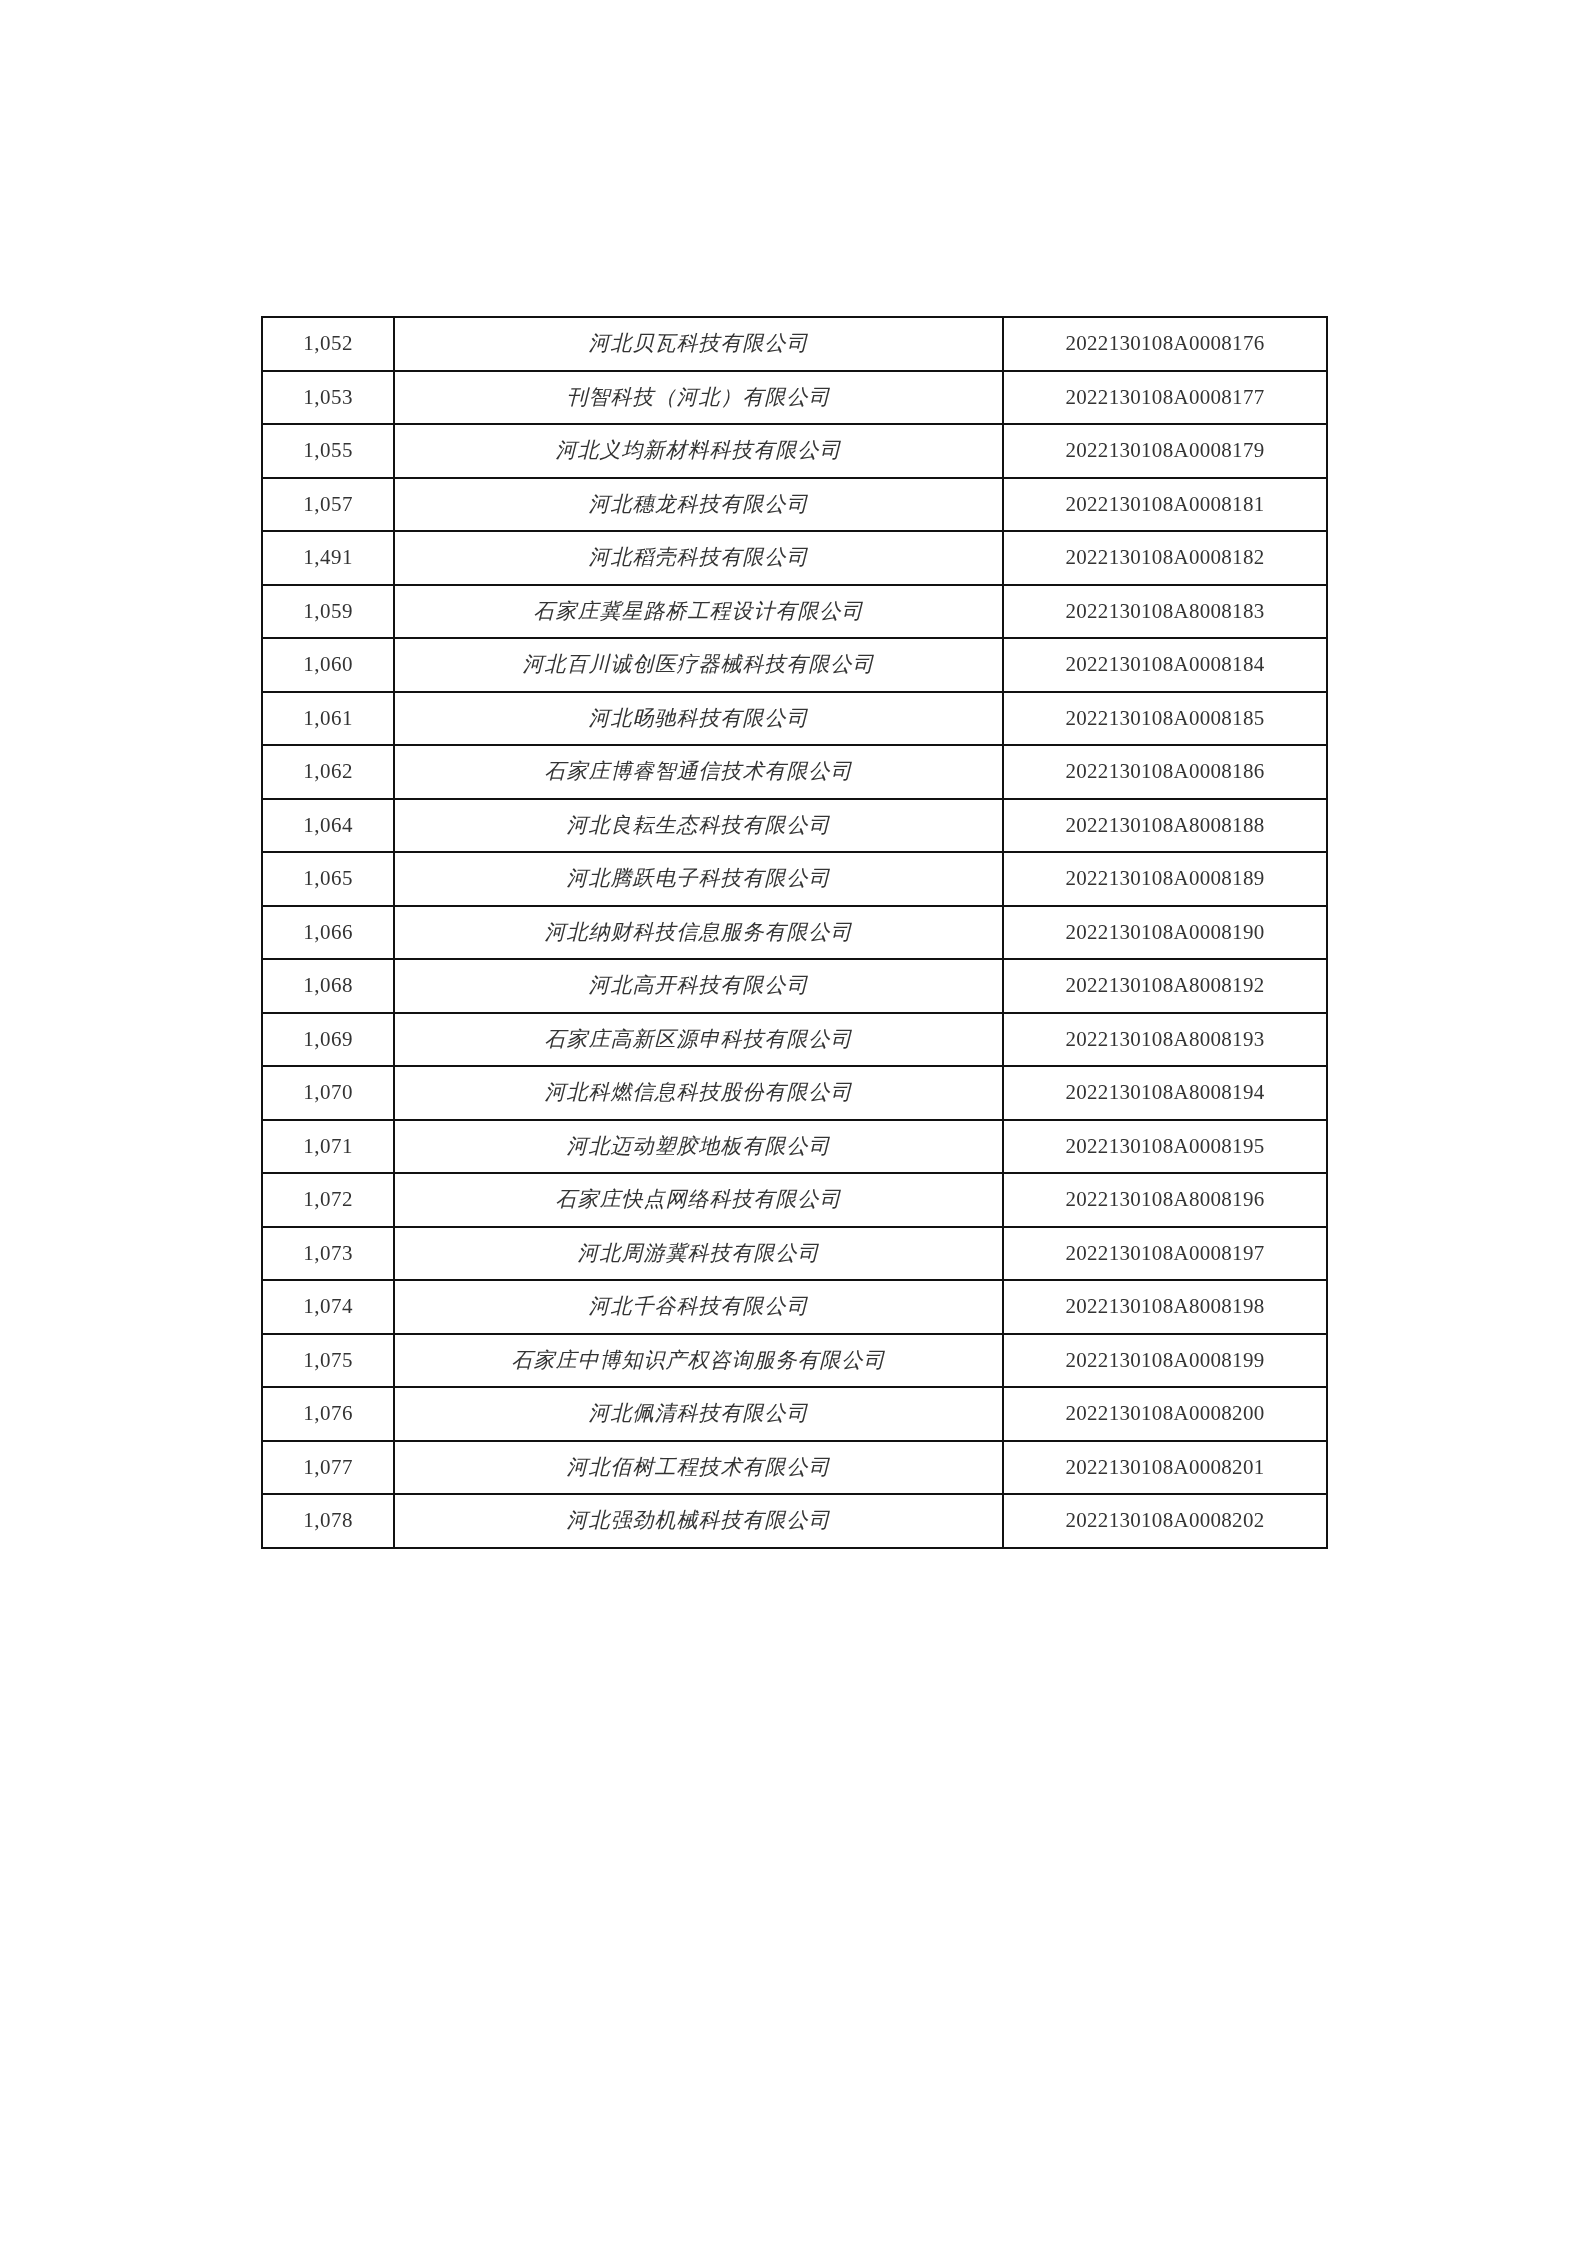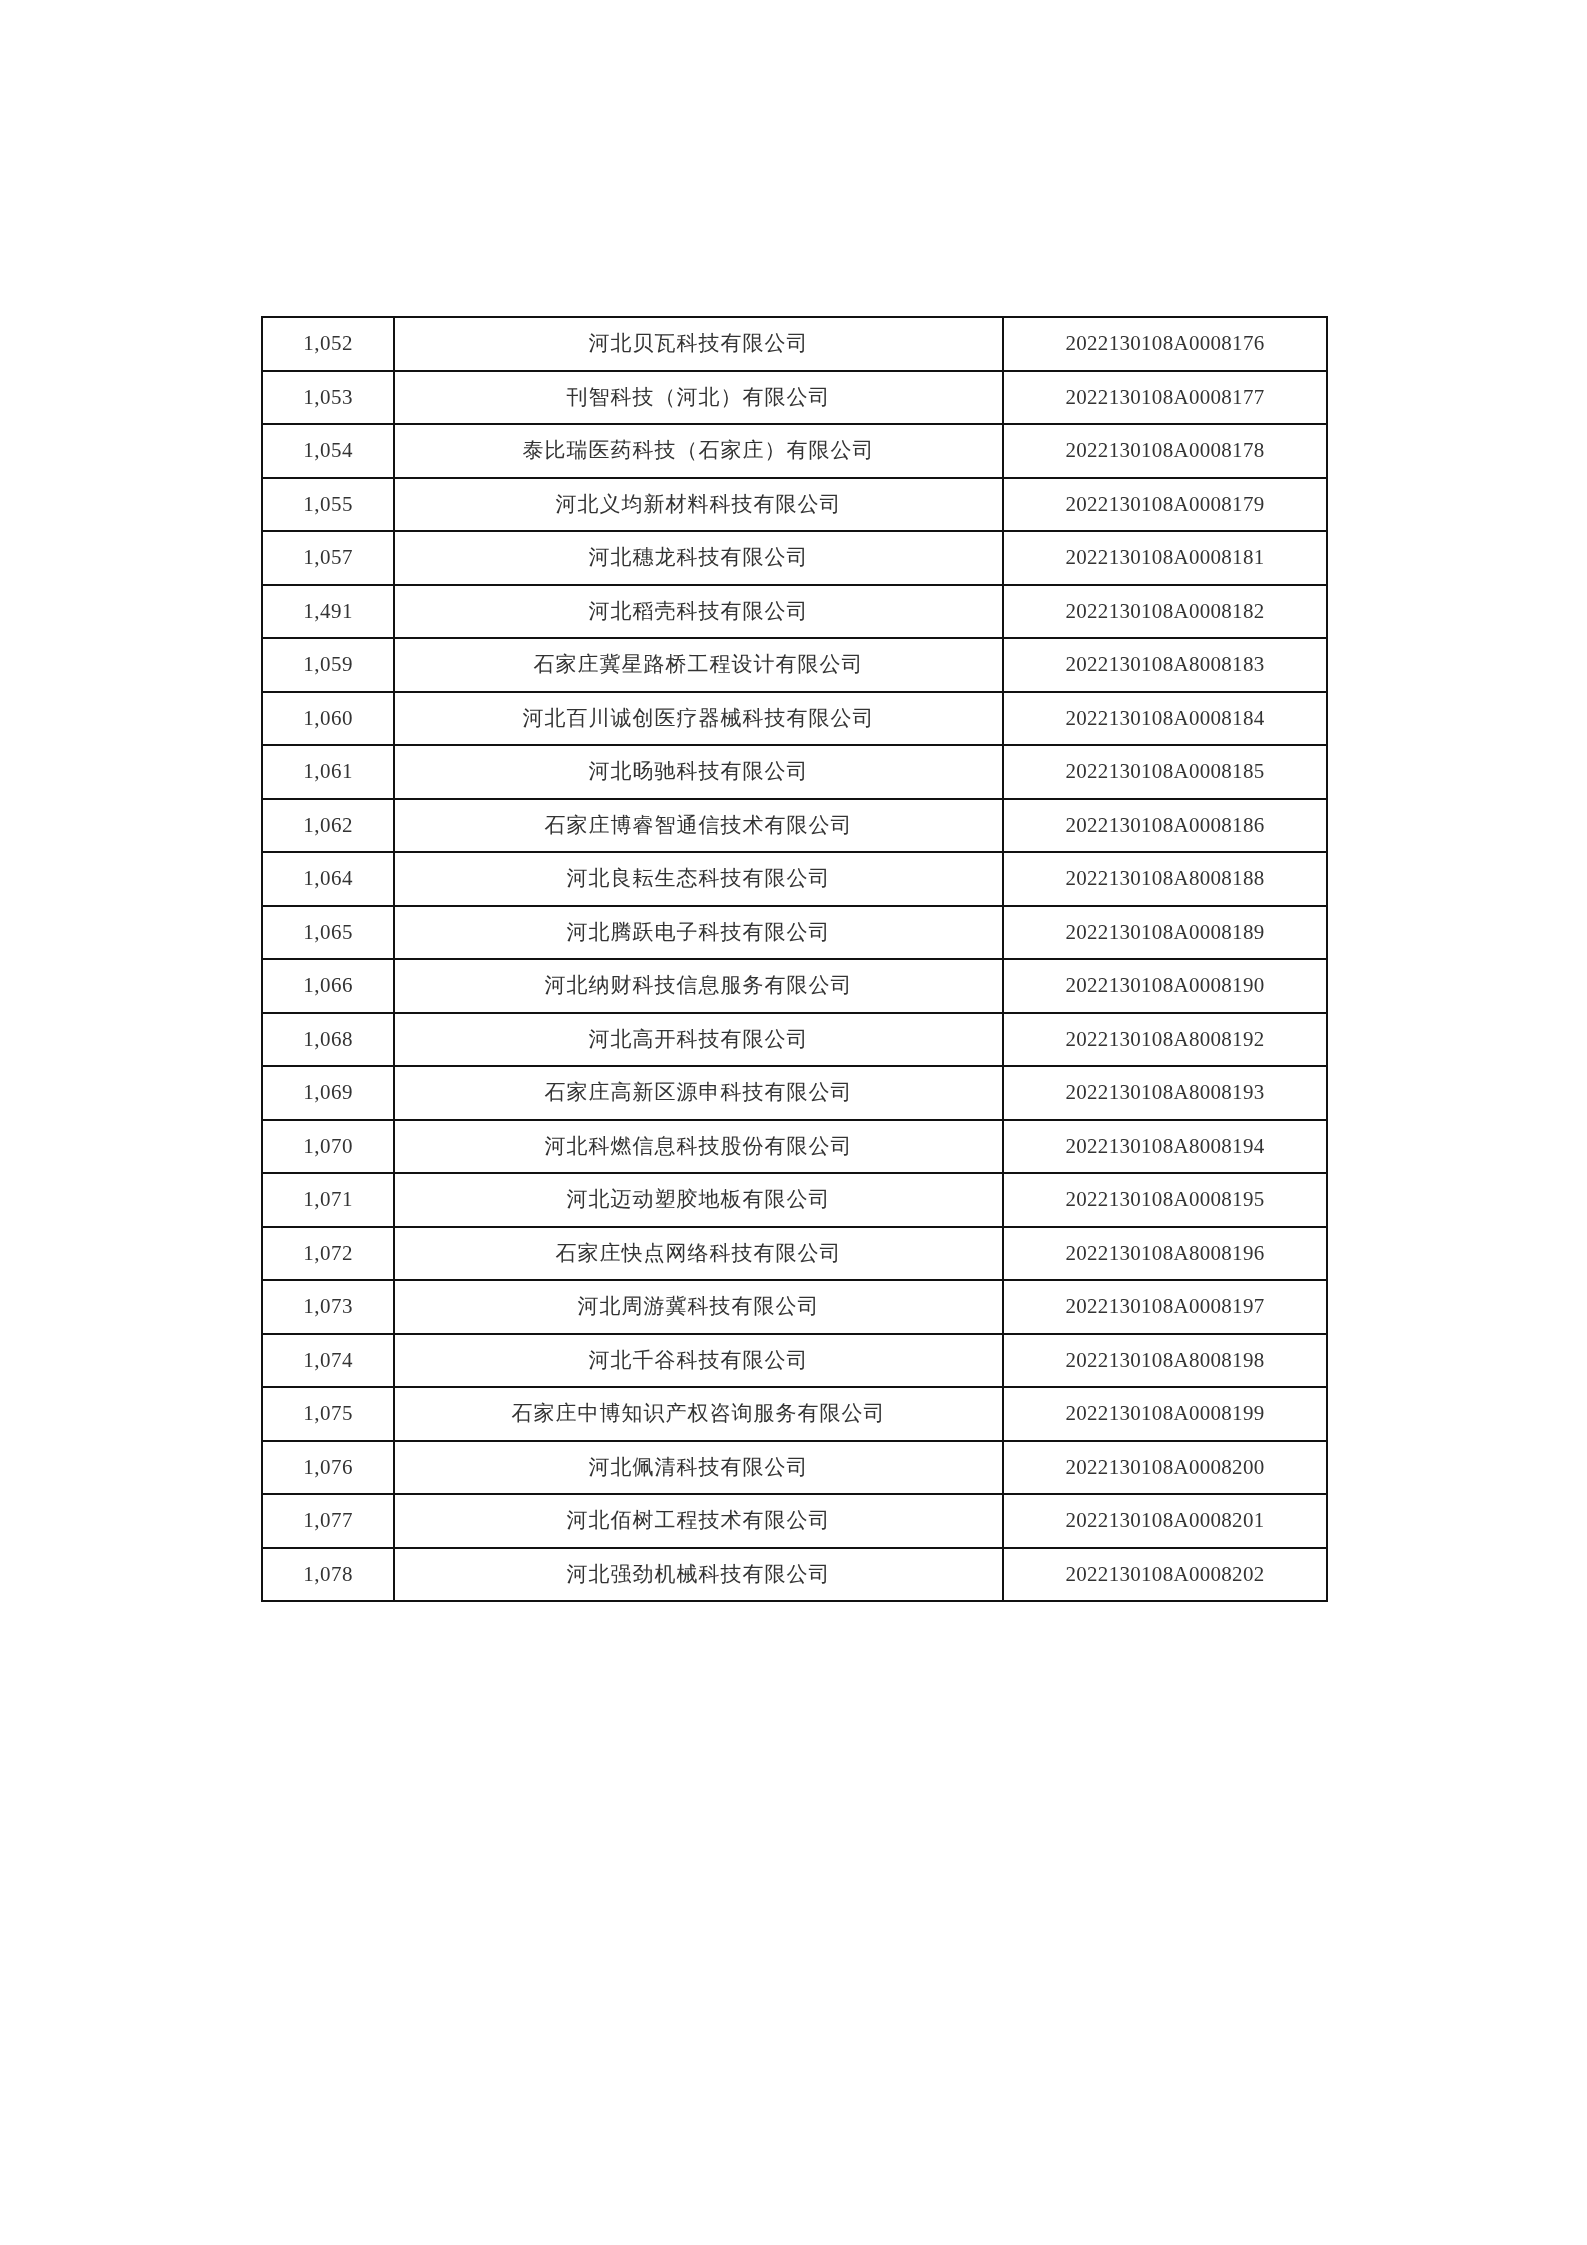--- a/index.html
+++ b/index.html
@@ -47,20 +47,21 @@
     }
     td.no {
       font-family: "Liberation Serif", "DejaVu Serif", serif;
       font-size: 22px;
       letter-spacing: 0.5px;
     }
     td.name {
       font-family: "DejaVu Sans", "Liberation Sans", sans-serif;
       font-size: 22px;
       letter-spacing: 1px;
+      font-style: italic;
     }
     td.code {
       font-family: "Liberation Serif", "DejaVu Serif", serif;
       font-size: 22px;
       letter-spacing: 0.3px;
       margin-top: 15px;
     }
   </style>
 </head>
 <body>
@@ -75,25 +76,20 @@
     <tbody id="registry-body">
       <tr>
           <td class="no">1,052</td>
           <td class="name">河北贝瓦科技有限公司</td>
           <td class="code">2022130108A0008176</td>
         </tr>
       <tr>
           <td class="no">1,053</td>
           <td class="name">刊智科技（河北）有限公司</td>
           <td class="code">2022130108A0008177</td>
-        </tr>
-      <tr>
-          <td class="no">1,054</td>
-          <td class="name">泰比瑞医药科技（石家庄）有限公司</td>
-          <td class="code">2022130108A0008178</td>
         </tr>
       <tr>
           <td class="no">1,055</td>
           <td class="name">河北义均新材料科技有限公司</td>
           <td class="code">2022130108A0008179</td>
         </tr>
       <tr>
           <td class="no">1,057</td>
           <td class="name">河北穗龙科技有限公司</td>
           <td class="code">2022130108A0008181</td>

